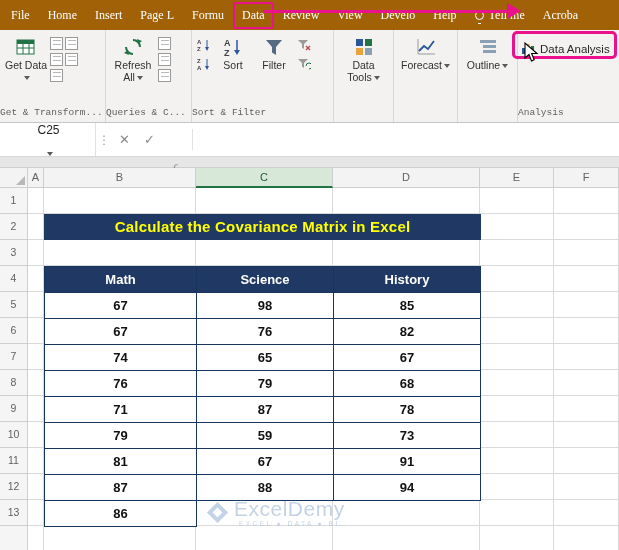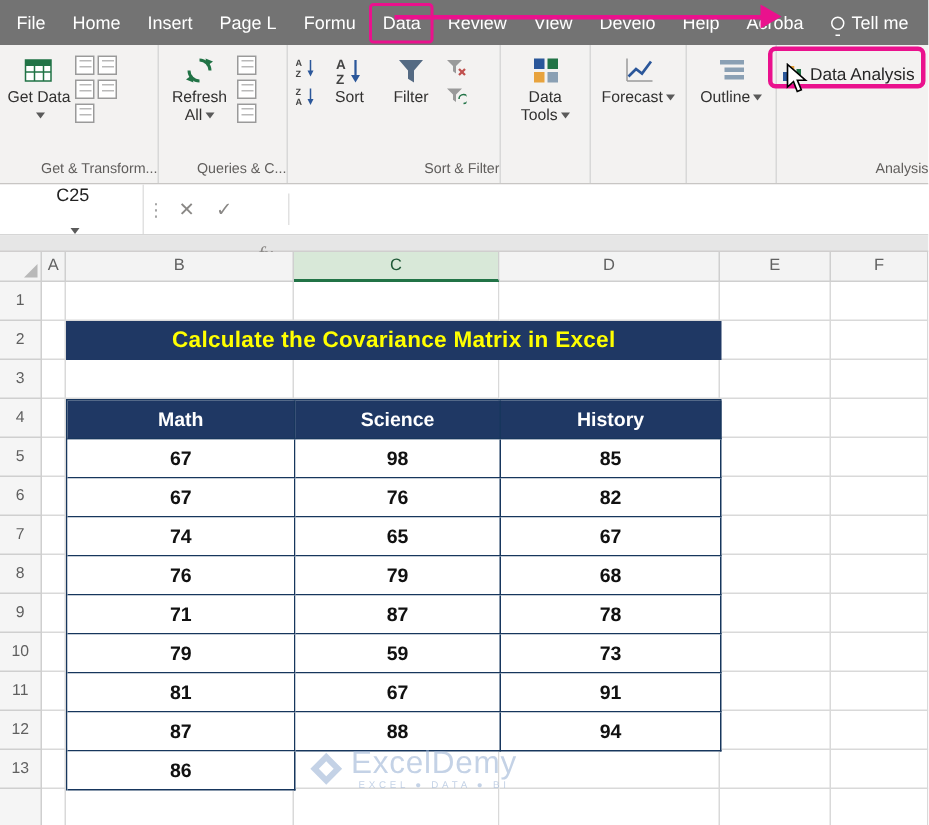--- a/index.html
+++ b/index.html
@@ -1,36 +1,36 @@
 <!DOCTYPE html>
 <html><head>
 <meta charset="utf-8">
 <style>
   * { margin:0; padding:0; box-sizing:border-box; }
   html,body { width:619px; height:550px; font-family:"Liberation Sans",sans-serif; background:#fff; overflow:hidden; }
   .app { position:relative; width:619px; height:550px; background:#fff; }
 
   
-  .tabbar { display:flex; align-items:center; height:30px; background:#737373; padding-left:2px; }
+  .tabbar { display:flex; align-items:center; height:30px; background:#a16207; padding-left:2px;font-family:Liberation Serif, serif; }
   .tab { color:#fff; font-size:12px; padding:0 9px; line-height:30px; white-space:nowrap; display:flex; align-items:center; }
   .tab-hl { border:2px solid #ea118d; border-radius:3px; line-height:22px; height:27px; padding:0 7px; }
   .bulb { display:inline-block; width:9px; height:9px; border:1.5px solid #fff; border-radius:50%; margin-right:5px; position:relative; }
   .bulb::after { content:""; position:absolute; left:2px; top:8px; width:3px; height:3px; border-bottom:1.5px solid #fff; }
 
   
   .ann-line { position:absolute; left:263px; top:10px; width:246px; height:3px; background:#ea118d; z-index:60; }
   .ann-arrow { position:absolute; left:507px; top:3px; width:0; height:0; border-left:14px solid #ea118d; border-top:8px solid transparent; border-bottom:8px solid transparent; z-index:60; }
   .ann-box { position:absolute; left:512px; top:31px; width:105px; height:28px; border:3px solid #ea118d; border-radius:5px; z-index:60; }
   .cursor { position:absolute; left:524px; top:42px; z-index:70; }
 
   
   .ribbon { display:flex; height:93px; background:#f3f2f1; border-bottom:1px solid #c8c6c4; }
   .rgroup { display:flex; flex-direction:column; border-right:1px solid #d8d8d8; }
   .gbody { flex:1; display:flex; align-items:flex-start; padding:3px 3px 0 3px; }
-  .glabel { height:16px; font-size:9.5px; color:#605e5c; text-align:right; line-height:13px; white-space:nowrap; overflow:hidden; }
+  .glabel { height:16px; font-size:9.5px; color:#605e5c; text-align:left; line-height:13px; white-space:nowrap; overflow:hidden;font-family:Liberation Mono, monospace; }
   .bigbtn { width:46px; display:flex; flex-direction:column; align-items:center; padding-top:2px; font-size:10.5px; color:#323130; text-align:center; line-height:12px; }
   .bigbtn .ic { height:24px; display:flex; align-items:center; }
   .cdown { display:inline-block; width:0; height:0; border-left:3px solid transparent; border-right:3px solid transparent; border-top:4px solid #5a5a5a; margin-left:2px; vertical-align:middle; }
   .smallcol { display:flex; flex-direction:column; gap:3px; padding:4px 1px; }
   .docicon { width:13px; height:13px; background:#fff; border:1px solid #9a9a9a; position:relative; }
   .docicon::after { content:""; position:absolute; right:1px; top:2px; left:2px; border-top:1px solid #b9b9b9; height:3px; border-bottom:1px solid #b9b9b9; }
   .smallbtn { width:16px; height:16px; display:flex; align-items:center; justify-content:center; }
   .analysis-btn { display:flex; align-items:center; gap:5px; margin:8px 0 0 0; font-size:11.5px; color:#262626; white-space:nowrap; }
 
   
@@ -75,22 +75,22 @@
       <div class="tab">File</div>
       <div class="tab">Home</div>
       <div class="tab">Insert</div>
       <div class="tab">Page L</div>
       <div class="tab">Formu</div>
       <div class="tab tab-hl">Data</div>
       <div class="tab">Review</div>
       <div class="tab">View</div>
       <div class="tab">Develo</div>
       <div class="tab">Help</div>
+      <div class="tab"><span class="bulb"></span>Tell me</div>
       <div class="tab">Acroba</div>
-      <div class="tab"><span class="bulb"></span>Tell me</div>
     </div>
   <div class="ann-line"></div>
   <div class="ann-arrow"></div>
   <div class="ann-box"></div>
   <svg class="cursor" width="15" height="21" viewBox="0 0 15 21">
     <path d="M1,1 L1,16 L5,12.5 L7.5,19 L10.2,17.8 L7.6,11.5 L13,11.5 Z" fill="#fff" stroke="#000" stroke-width="1.1"></path>
   </svg>
 
   <div class="ribbon">
 

